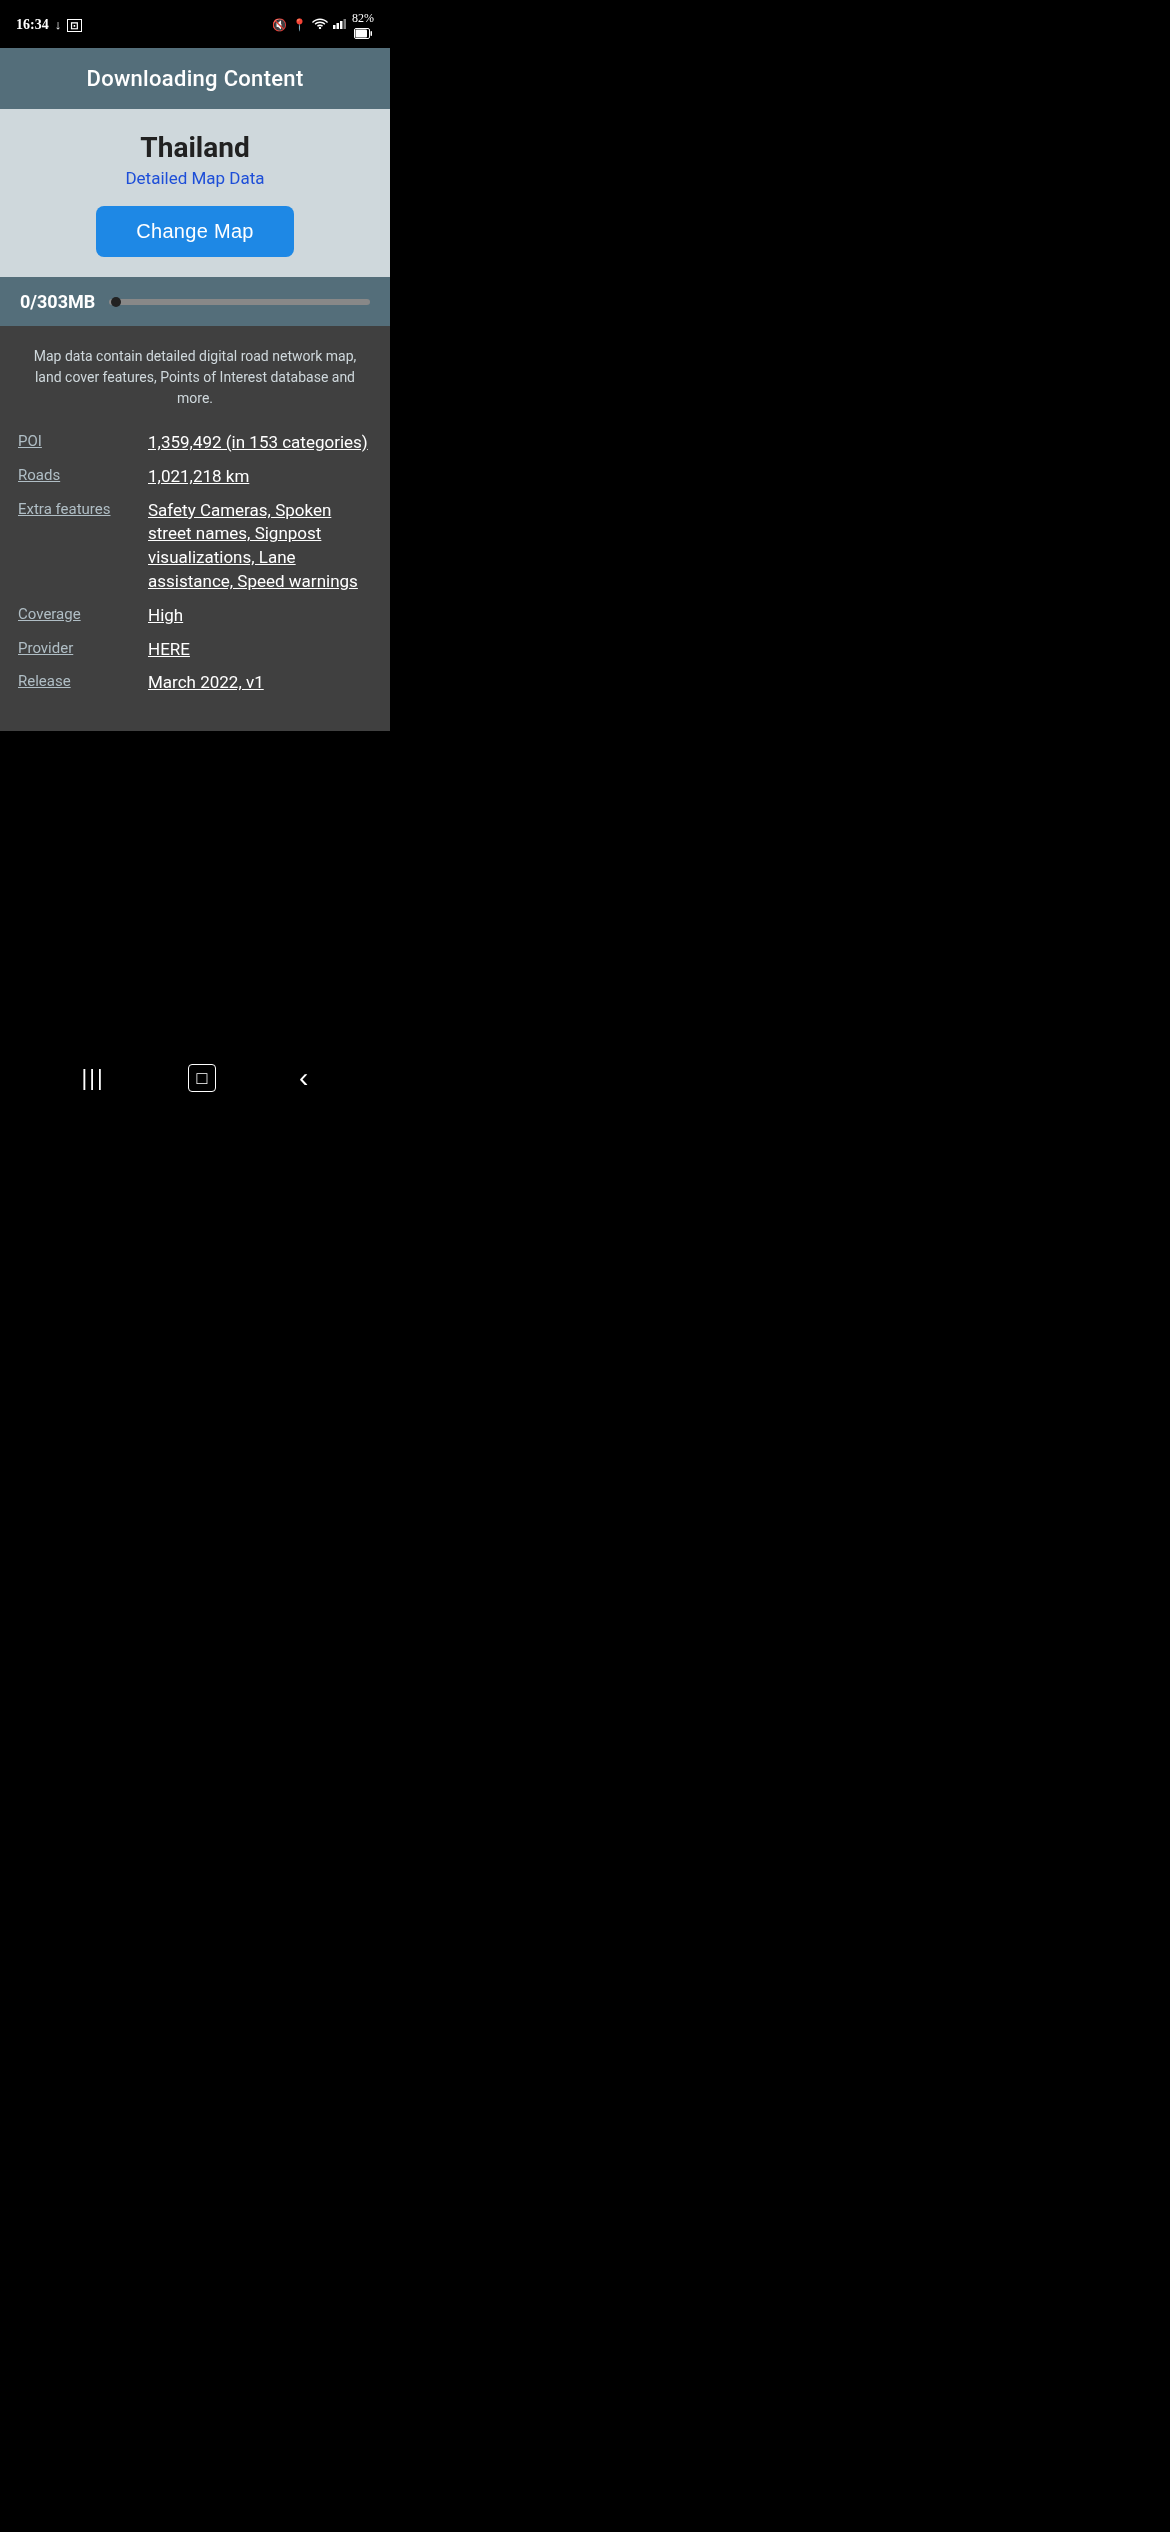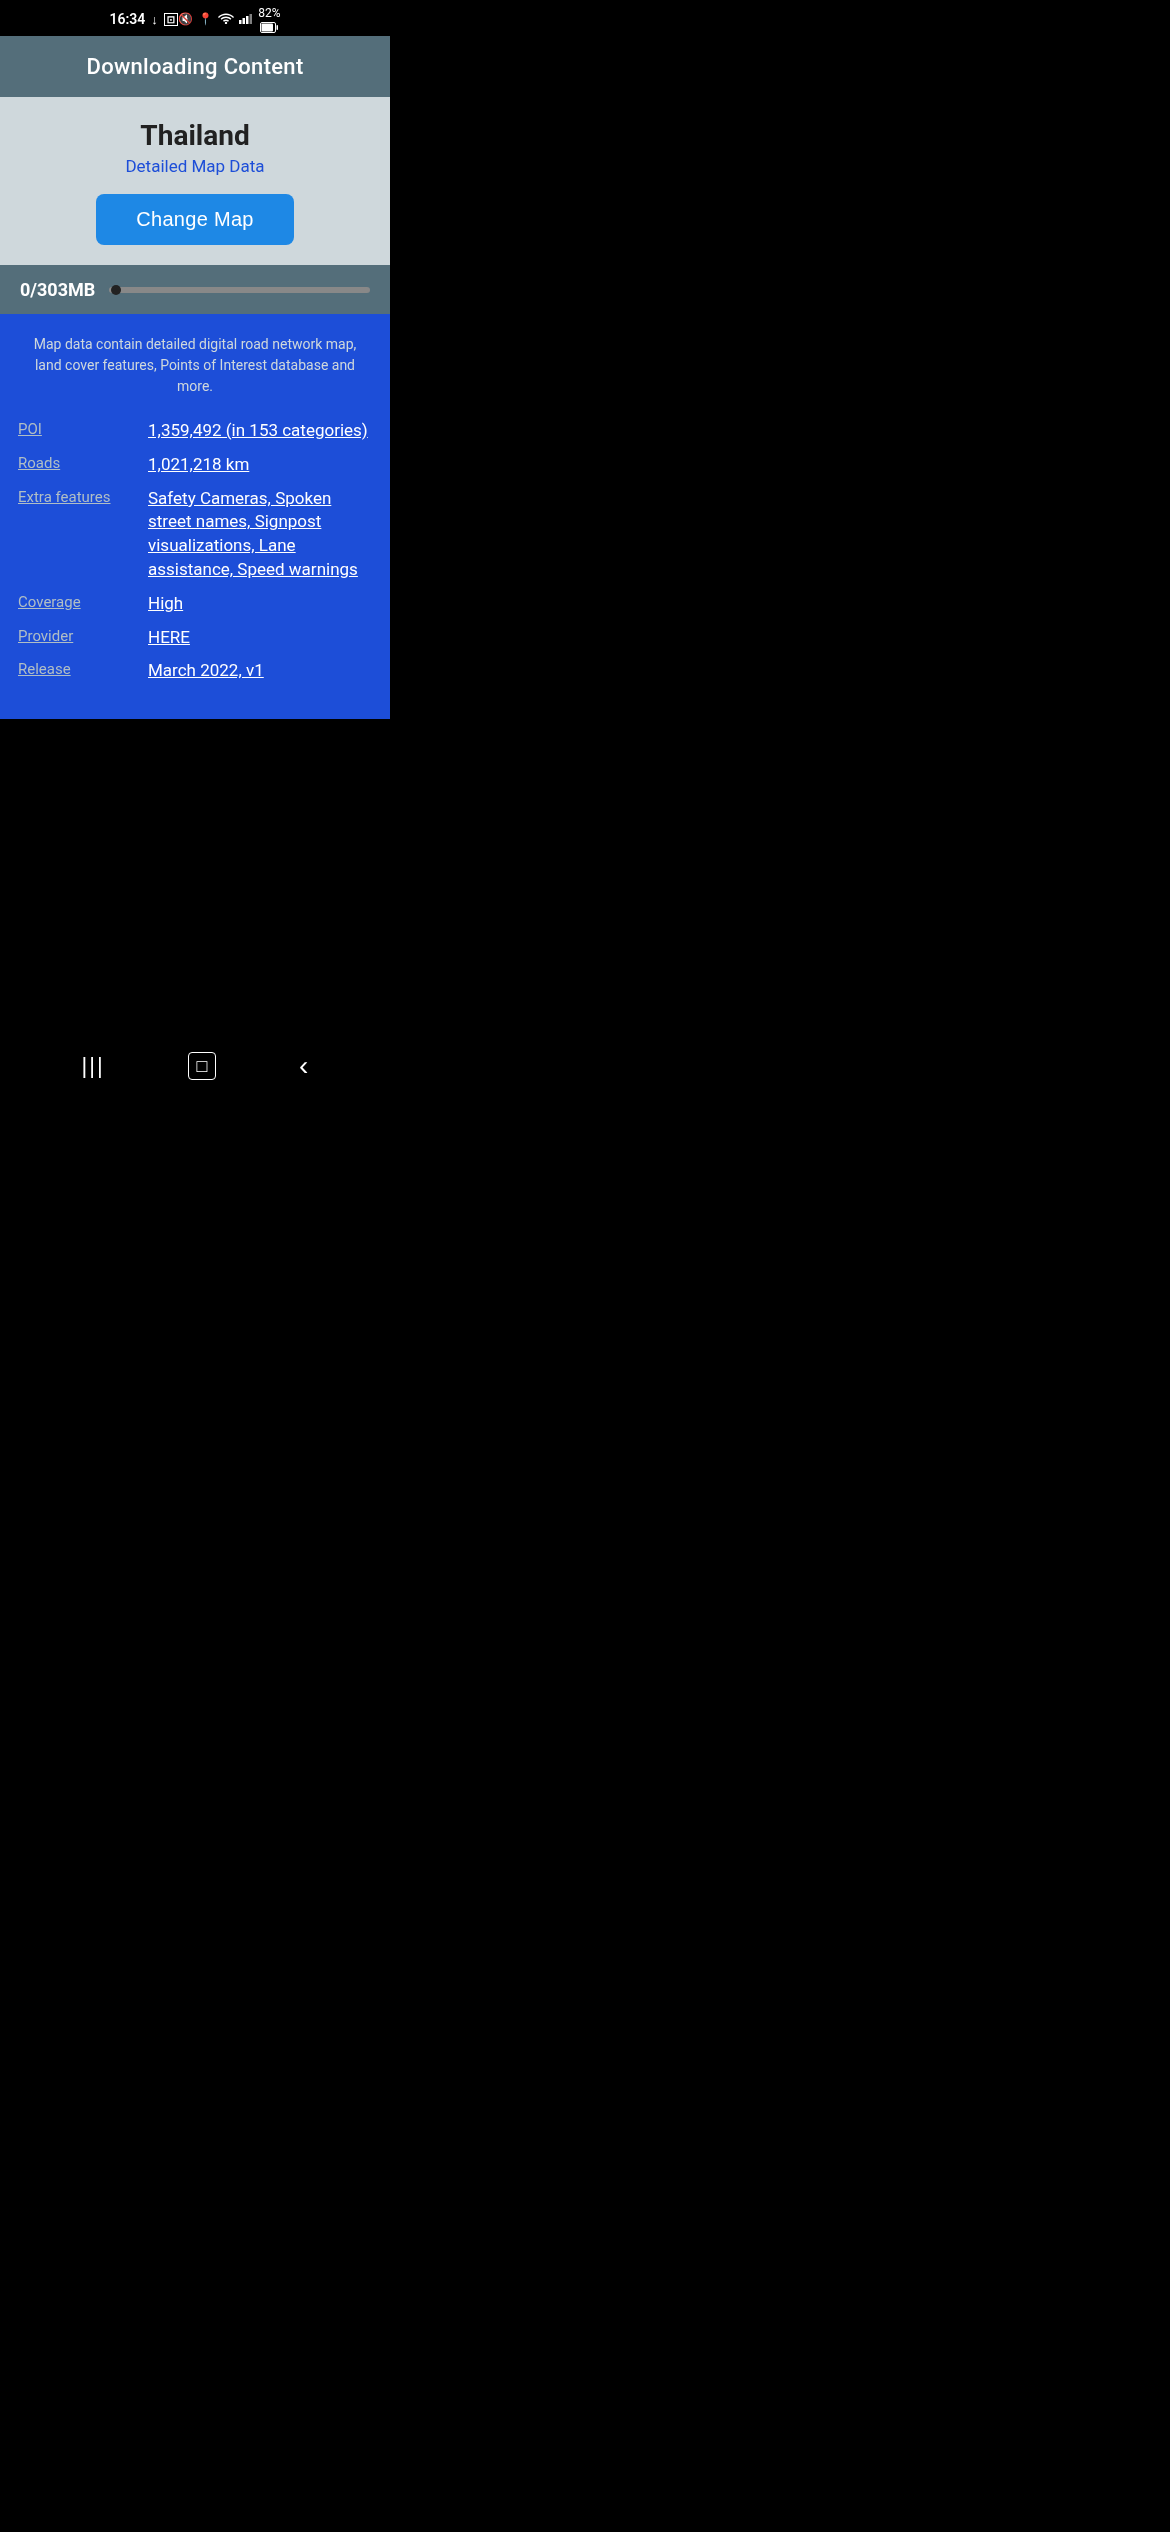--- a/index.html
+++ b/index.html
@@ -10,24 +10,25 @@
       min-height: 844px;
       background: #000;
       font-family: 'Roboto', Arial, sans-serif;
       overflow-x: hidden;
     }
 
     
     .status-bar {
       background: #000;
       display: flex;
-      justify-content: center;
+      justify-content: space-between;
       align-items: center;
       padding: 8px 16px 6px;
-      height: 36px;
+      height: 48px;
+      font-family: Liberation Serif, serif;
     }
     .status-bar-left {
       color: #fff;
       font-size: 14px;
       font-weight: 600;
       display: flex;
       align-items: center;
       gap: 6px;
     }
     .status-bar-right {
@@ -107,21 +108,21 @@
       height: 10px;
       background: #222;
       border-radius: 50%;
       position: absolute;
       top: -2px;
       left: 2px;
     }
 
     
     .details-section {
-      background: #1d4ed8;
+      background: #404040;
       padding: 20px 18px 26px;
     }
     .details-description {
       color: #cfd8dc;
       font-size: 14px;
       text-align: center;
       line-height: 1.5;
       margin-bottom: 22px;
       padding: 0 6px;
     }

